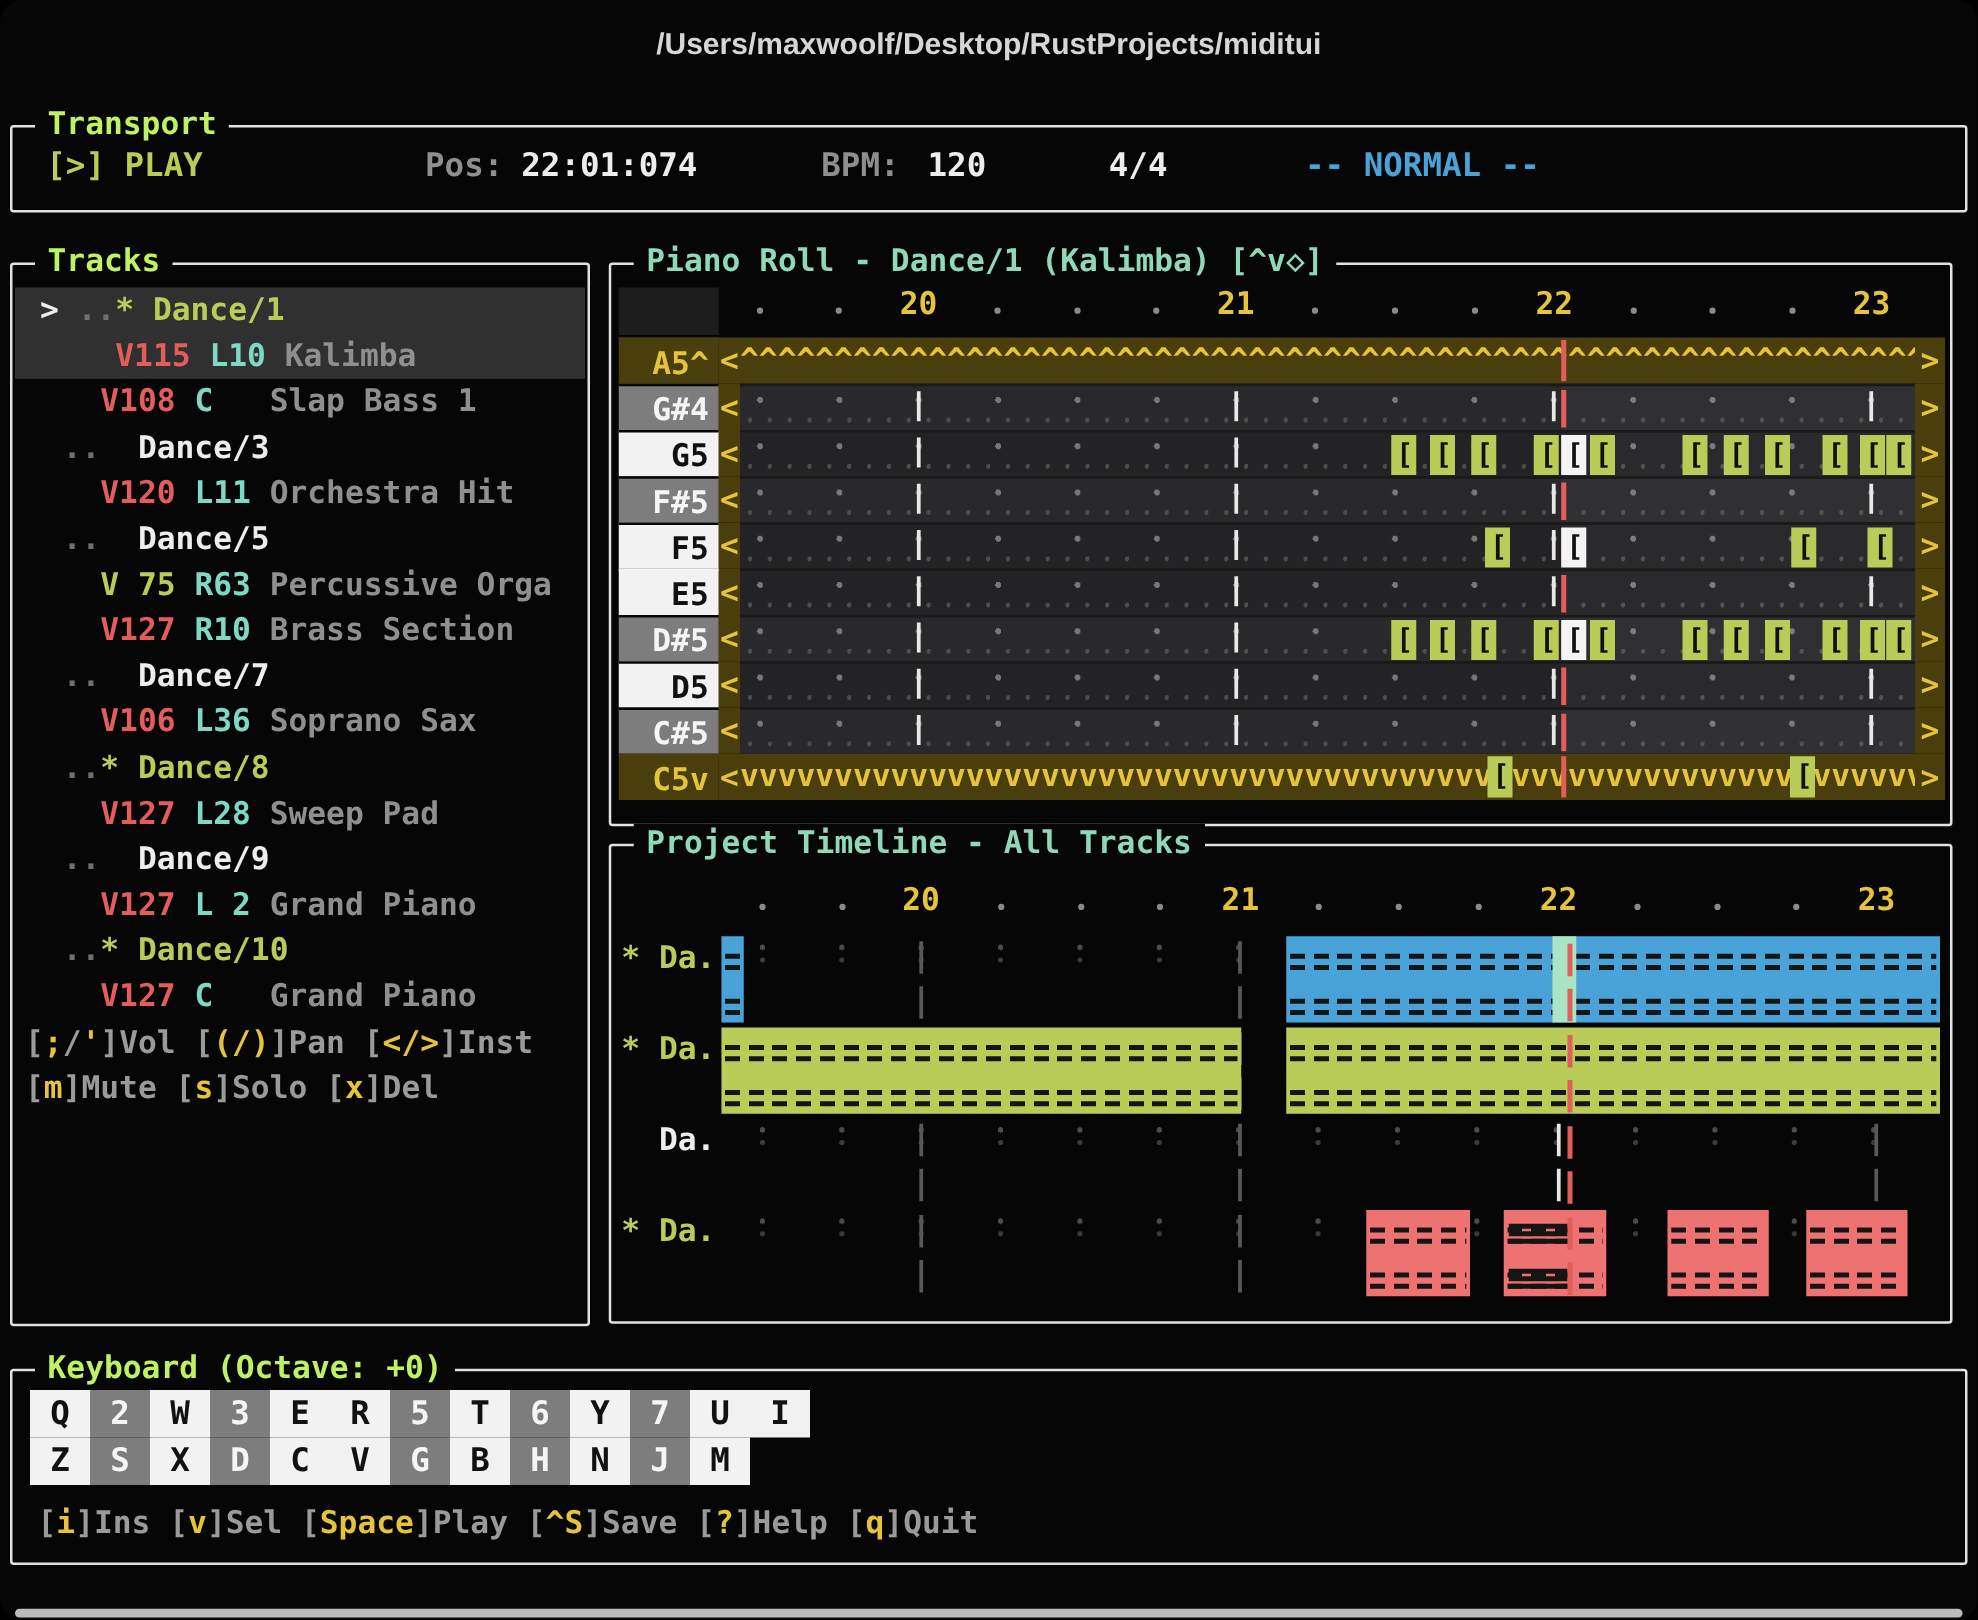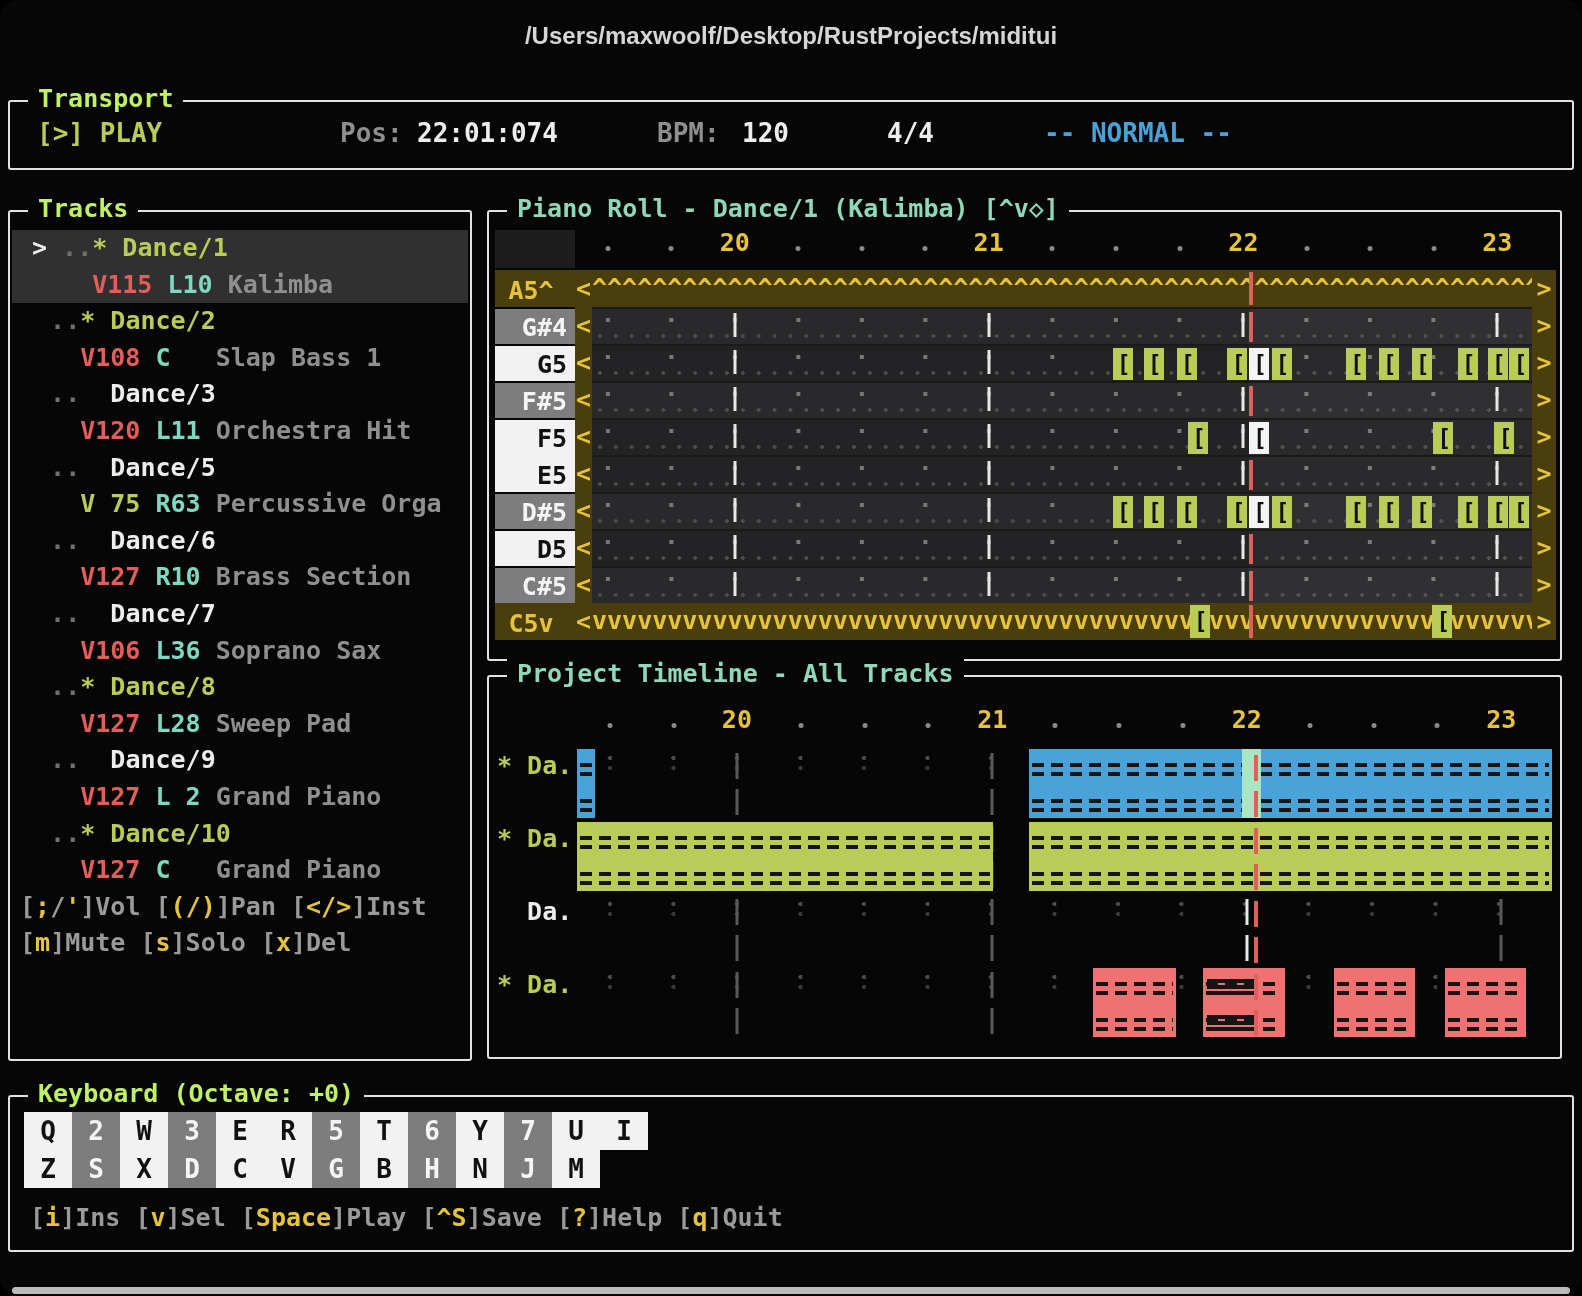--- a/index.html
+++ b/index.html
@@ -39,21 +39,21 @@
   #tl-ruler{top:28px;left:88px;width:975px;}
   .rnum{position:absolute;top:0;transform:translateX(-50%);font-size:25px;font-weight:700;color:var(--yellow);}
   .rdot{position:absolute;top:18px;width:5px;height:5px;border-radius:50%;background:#8a8a8a;transform:translateX(-50%);}
   #pr-rows{position:absolute;top:58px;left:6px;}
   .pr-row{display:flex;height:37px;}
   .pr-label{width:80px;box-sizing:border-box;font-size:25px;font-weight:700;line-height:37px;
        text-align:right;padding-right:8px;border-top:2px solid var(--bg);}
   .lab-black{background:#7d7d7d;color:#f5f5f5;}
   .lab-white{background:#f2f2f2;color:#111;}
   .lab-white.cont{border-top-color:#f2f2f2;}
-  .band .pr-label{background:var(--olive);color:var(--yellow);border-top-color:var(--olive);text-align:center;}
+  .band .pr-label{background:var(--olive);color:var(--yellow);border-top-color:var(--olive);}
   .pr-arrow{width:17px;background:var(--olive);color:var(--yellow);font-size:25px;font-weight:700;
        line-height:37px;text-align:center;}
   .pr-arrow.right{width:24px;}
   .pr-grid{position:relative;width:940px;overflow:hidden;background-color:#232325;
        background-image:
          radial-gradient(circle 2.4px at 16px 11px,#787878 98%,transparent),
          radial-gradient(circle 1.9px at 8px 27px,#4d4d4d 98%,transparent);
        background-size:63.5px 37px,15.875px 37px;border-top:2px solid #1a1a1a;box-sizing:border-box;}
   .pr-grid.rowb{background-color:#29292b;}
   .pr-grid.bandgrid{background:var(--olive);border-top:none;}
@@ -111,35 +111,33 @@
   </div>
 
   <div class="panel" id="tracks">
     <span class="panel-title">Tracks</span>
     <div id="tracks-list">
         <div class="track sel">
           <div class="tline"><span class="c-white">&gt; </span><span class="c-dim">..</span><span class="c-green">*</span><span> </span><span class="c-green">Dance/1</span></div>
           <div class="tline"><span>    </span><span class="c-red">V115</span><span> </span><span class="c-teal">L10</span><span> </span><span class="c-gray">Kalimba</span></div>
         </div>
         <div class="track">
-          <div class="tline"><span class="c-white">  </span><span class="c-dim">..</span><span class="c-green">*</span><span> </span><span class="c-green">Dance/2</span></div>
           <div class="tline"><span>    </span><span class="c-red">V108</span><span> </span><span class="c-teal">C  </span><span> </span><span class="c-gray">Slap Bass 1</span></div>
         </div>
         <div class="track">
           <div class="tline"><span class="c-white">  </span><span class="c-dim">..</span><span class="c-green"> </span><span> </span><span class="c-white">Dance/3</span></div>
           <div class="tline"><span>    </span><span class="c-red">V120</span><span> </span><span class="c-teal">L11</span><span> </span><span class="c-gray">Orchestra Hit</span></div>
         </div>
         <div class="track">
         </div>
         <div class="track">
           <div class="tline"><span class="c-white">  </span><span class="c-dim">..</span><span class="c-green"> </span><span> </span><span class="c-white">Dance/5</span></div>
           <div class="tline"><span>    </span><span class="c-green">V 75</span><span> </span><span class="c-teal">R63</span><span> </span><span class="c-gray">Percussive Orga</span></div>
         </div>
         <div class="track">
-          <div class="tline"><span class="c-white">  </span><span class="c-dim">..</span><span class="c-green"> </span><span> </span><span class="c-white">Dance/6</span></div>
           <div class="tline"><span>    </span><span class="c-red">V127</span><span> </span><span class="c-teal">R10</span><span> </span><span class="c-gray">Brass Section</span></div>
         </div>
         <div class="track">
           <div class="tline"><span class="c-white">  </span><span class="c-dim">..</span><span class="c-green"> </span><span> </span><span class="c-white">Dance/7</span></div>
           <div class="tline"><span>    </span><span class="c-red">V106</span><span> </span><span class="c-teal">L36</span><span> </span><span class="c-gray">Soprano Sax</span></div>
         </div>
         <div class="track">
           <div class="tline"><span class="c-white">  </span><span class="c-dim">..</span><span class="c-green">*</span><span> </span><span class="c-green">Dance/8</span></div>
           <div class="tline"><span>    </span><span class="c-red">V127</span><span> </span><span class="c-teal">L28</span><span> </span><span class="c-gray">Sweep Pad</span></div>
         </div>

